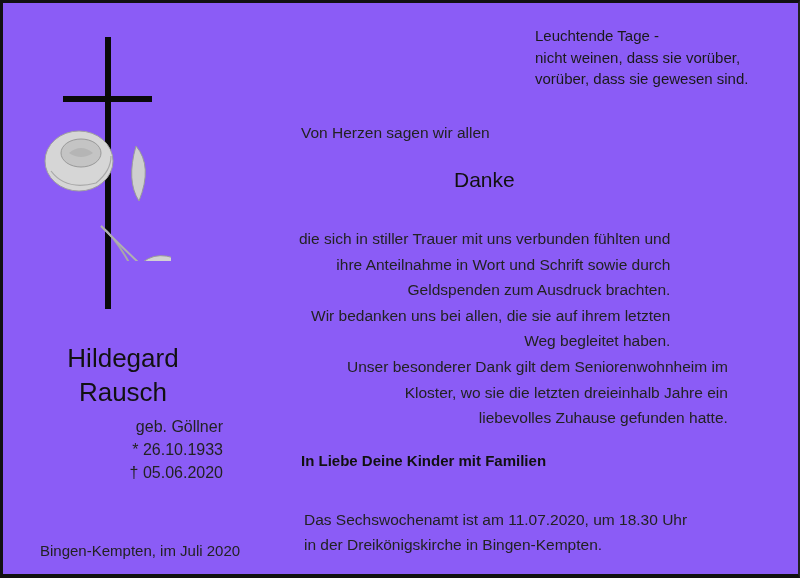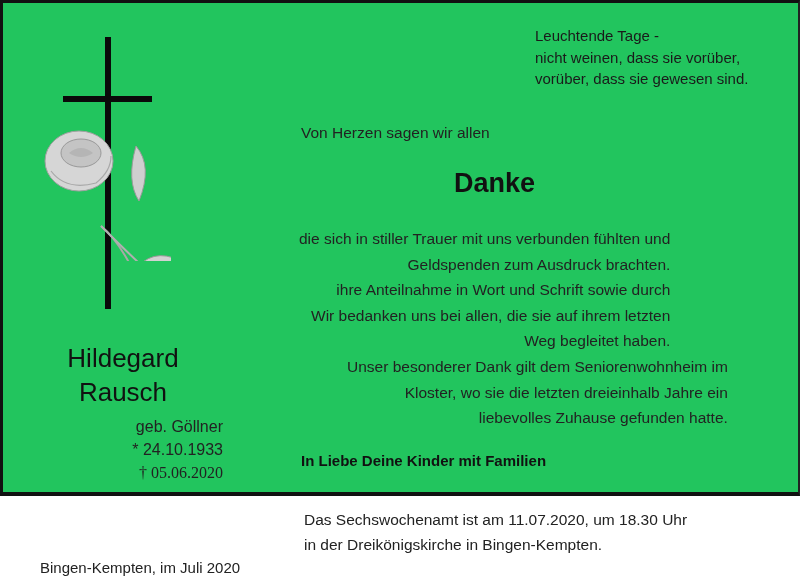--- a/index.html
+++ b/index.html
@@ -1,40 +1,40 @@
 <!DOCTYPE html>
 <html><head>
   <meta charset="utf-8">
   <style>
     * { margin: 0; padding: 0; box-sizing: border-box; }
     html, body { width: 800px; height: 578px; background: #ffffff; overflow: hidden; }
     body { font-family: "Liberation Sans", "DejaVu Sans", sans-serif; color: #1a1a1a; }
     .card {
-      position: absolute; left: 0; top: 0; width: 800px; height: 496px;
-      background: #22c55e;
+      position: absolute; left: 0; top: 0; width: 800px; height: 578px;
+      background: #8b5cf6;
       border-top: 3px solid #111;
       border-left: 3px solid #111;
       border-right: 2px solid #222;
       border-bottom: 4px solid #111;
     }
     .abs { position: absolute; white-space: nowrap; }
     .poem { left: 532px; top: 22px; font-size: 15px; line-height: 21.5px; }
     .cross-v { position: absolute; left: 102px; top: 34px; width: 6px; height: 272px; background: #0a0a0a; }
     .cross-h { position: absolute; left: 60px; top: 93px; width: 89px; height: 6px; background: #0a0a0a; }
     .rose { position: absolute; left: 38px; top: 118px; width: 130px; height: 140px; }
     .name { left: 20px; width: 200px; text-align: center; font-size: 26px; line-height: 34px; color: #111; }
     .name1 { top: 338px; }
     .name2 { top: 372px; }
     .small-center { left: 20px; width: 200px; text-align: right; font-size: 16px; line-height: 23px; color: #222; }
     .geb { top: 412px; }
     .born { top: 435px; }
-    .died { top: 458px; font-family: Liberation Serif, serif; }
-    .place { left: 37px; top: 556px; font-size: 15px; color: #222; }
+    .died { top: 458px; }
+    .place { left: 37px; top: 539px; font-size: 15px; color: #222; }
     .intro { left: 298px; top: 121px; font-size: 15.5px; color: #222; }
-    .danke { left: 451px; top: 165px; font-size: 27px; font-weight: bold; color: #111; }
+    .danke { left: 451px; top: 165px; font-size: 21px; font-weight: normal; color: #111; }
     .para { left: 296px; font-size: 15.5px; line-height: 25.5px; color: #222; text-align: right; }
     .p1 { top: 223px; }
     .p2 { top: 351px; margin-left: 48px; }
     .sig { left: 298px; top: 449px; font-size: 15px; font-weight: bold; color: #111; }
     .notice { left: 301px; top: 504px; font-size: 15.5px; line-height: 25px; color: #222; }
   </style>
 </head>
 <body>
 
 <div class="card">
@@ -63,32 +63,32 @@
 
     <ellipse cx="38" cy="40" rx="34" ry="30" fill="#d6d6d6" stroke="#a0a0a0" stroke-width="1"></ellipse>
     <ellipse cx="40" cy="32" rx="20" ry="14" fill="#c4c4c4" stroke="#999" stroke-width="1"></ellipse>
     <path d="M28 32 Q 40 22 52 32 Q 40 40 28 32 Z" fill="#b5b5b5"></path>
     <path d="M10 50 Q 25 70 55 62 Q 70 50 70 35" fill="none" stroke="#a8a8a8" stroke-width="1.2"></path>
   </svg>
 
   <div class="abs name name1">Hildegard</div>
   <div class="abs name name2">Rausch</div>
   <div class="abs small-center geb">geb. Göllner</div>
-  <div class="abs small-center born">* 24.10.1933</div>
+  <div class="abs small-center born">* 26.10.1933</div>
   <div class="abs small-center died">† 05.06.2020</div>
 
   <div class="abs place">Bingen-Kempten, im Juli 2020</div>
 
   <div class="abs intro">Von Herzen sagen wir allen</div>
   <div class="abs danke">Danke</div>
 
   <div class="abs para p1">
     <div>die sich in stiller Trauer mit uns verbunden fühlten und</div>
+    <div>ihre Anteilnahme in Wort und Schrift sowie durch</div>
     <div>Geldspenden zum Ausdruck brachten.</div>
-    <div>ihre Anteilnahme in Wort und Schrift sowie durch</div>
     <div>Wir bedanken uns bei allen, die sie auf ihrem letzten</div>
     <div>Weg begleitet haben.</div>
   </div>
 
   <div class="abs para p2">
     <div>Unser besonderer Dank gilt dem Seniorenwohnheim im</div>
     <div>Kloster, wo sie die letzten dreieinhalb Jahre ein</div>
     <div>liebevolles Zuhause gefunden hatte.</div>
   </div>
 

